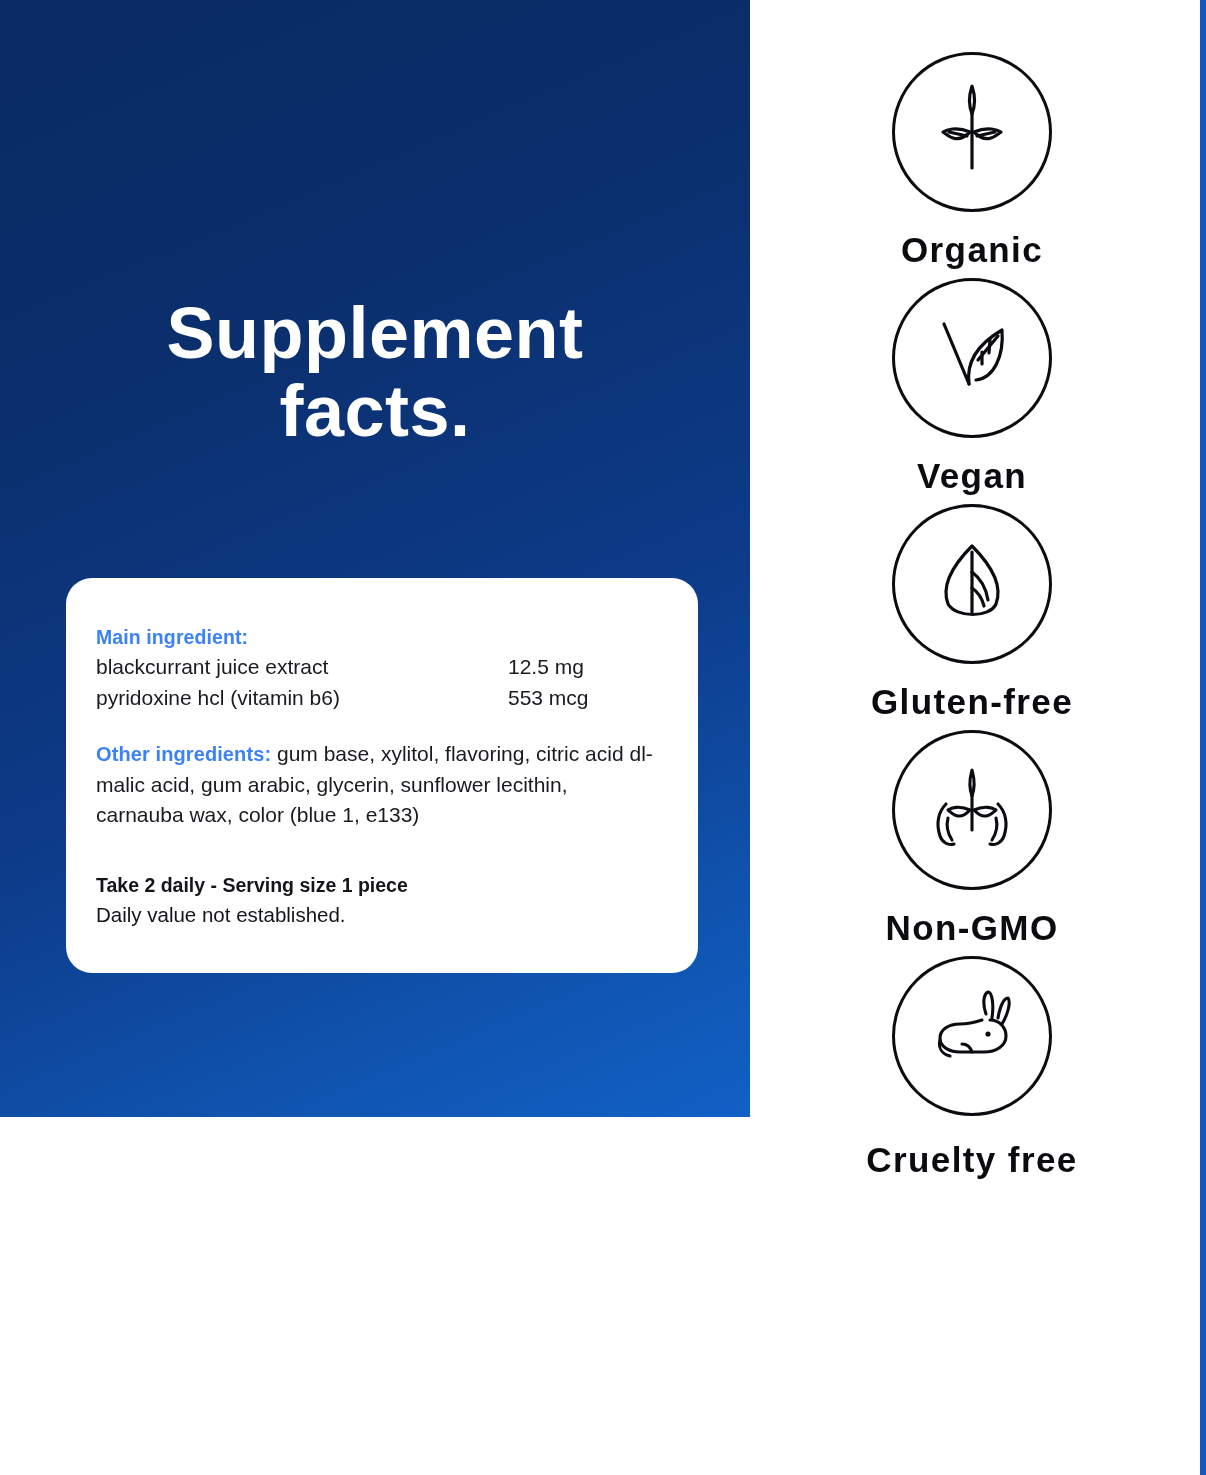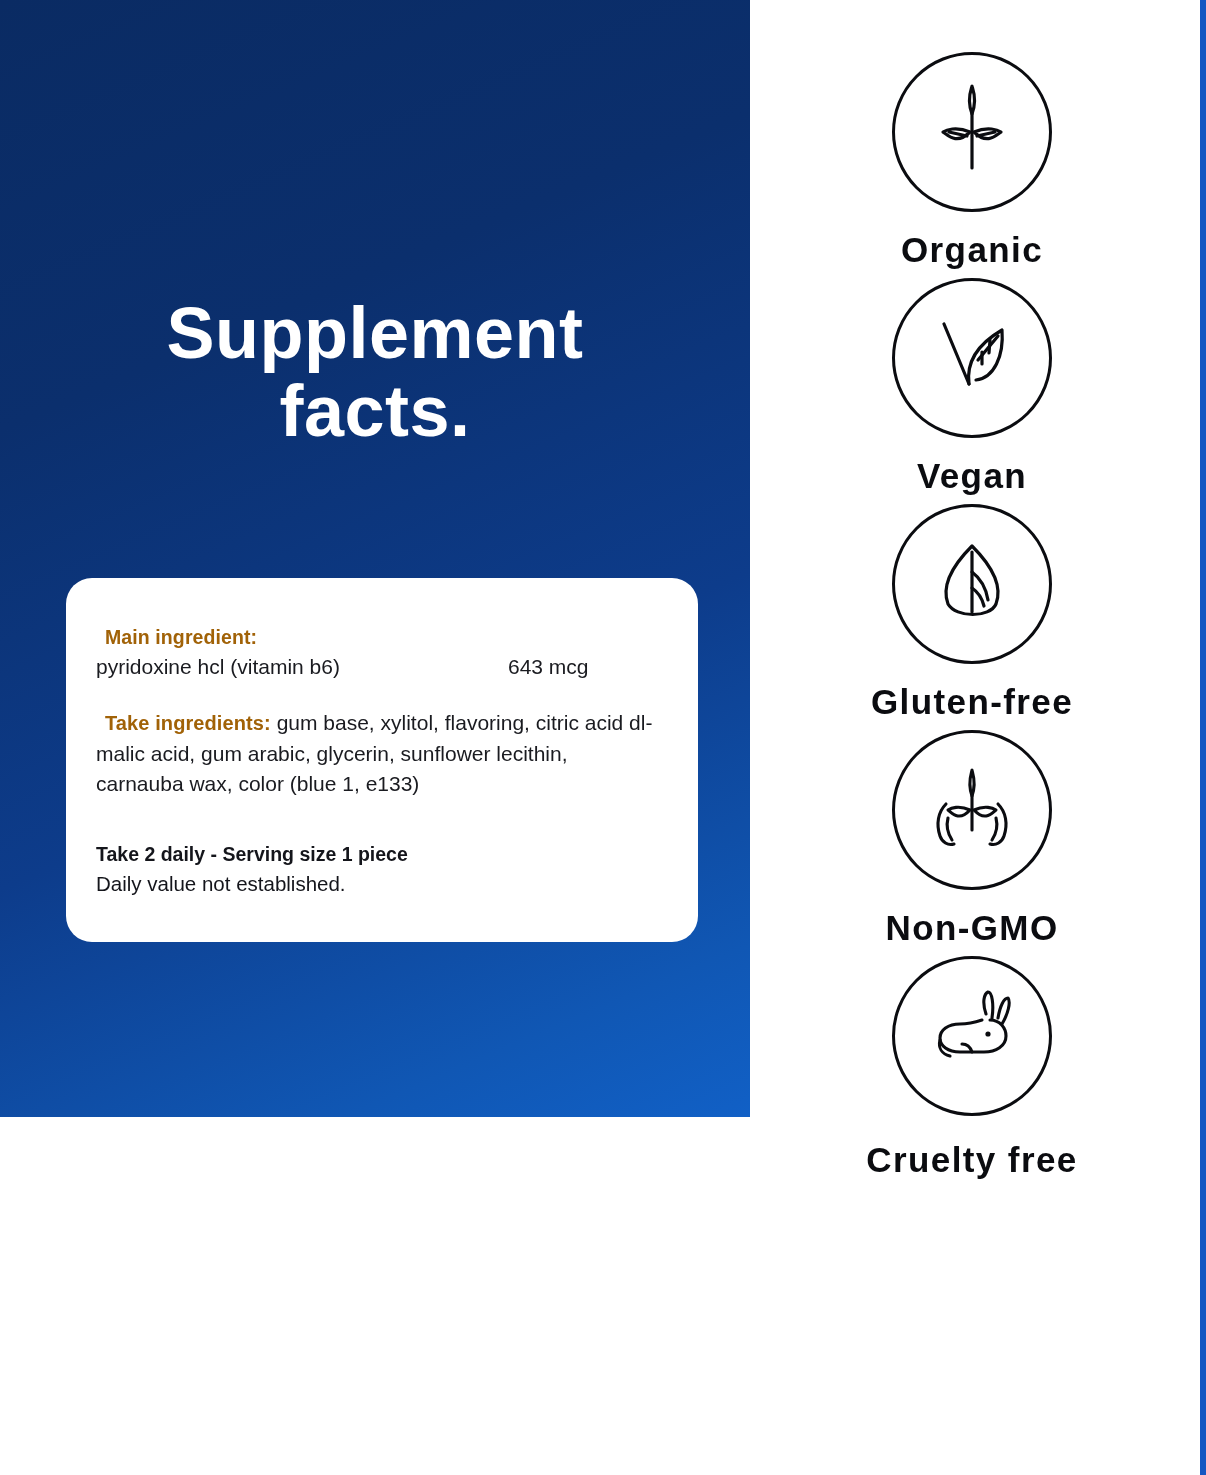--- a/index.html
+++ b/index.html
@@ -51,22 +51,21 @@
     box-sizing: border-box;
     padding: 48px 40px 44px 30px;
   }
   .card-inner {
     color: #13141a;
   }
   .label-strong {
     font-weight: bold;
     font-size: 19.5px;
     letter-spacing: 0.1px;
-    color: #a16207;
-    margin-left: 9px;
+    color: #3b82f6;
   }
   .ing-table {
     width: 100%;
     border-collapse: collapse;
     margin-top: 2px;
   }
   .ing-table td {
     font-size: 21px;
     line-height: 1.48;
     color: #1a1b20;
@@ -173,28 +172,32 @@
     </div>
 
     <div class="facts-card">
       <div class="card-inner">
 
         <div class="label-strong">Main ingredient:</div>
 
         <table class="ing-table">
           <tbody>
             <tr>
+              <td>blackcurrant juice extract</td>
+              <td class="amount">12.5 mg</td>
+            </tr>
+            <tr>
               <td>pyridoxine hcl (vitamin b6)</td>
-              <td class="amount">643 mcg</td>
+              <td class="amount">553 mcg</td>
             </tr>
           </tbody>
         </table>
 
         <div class="other-block">
-          <span class="label-strong">Take ingredients:</span><span> gum base, xylitol, flavoring, citric acid dl-malic acid, gum arabic, glycerin, sunflower lecithin, carnauba wax, color (blue 1, e133)</span>
+          <span class="label-strong">Other ingredients:</span><span> gum base, xylitol, flavoring, citric acid dl-malic acid, gum arabic, glycerin, sunflower lecithin, carnauba wax, color (blue 1, e133)</span>
         </div>
 
         <div class="dosage">
           <div class="bold-line">Take 2 daily - Serving size 1 piece</div>
           <div class="plain-line">Daily value not established.</div>
         </div>
 
       </div>
     </div>
   </div>

